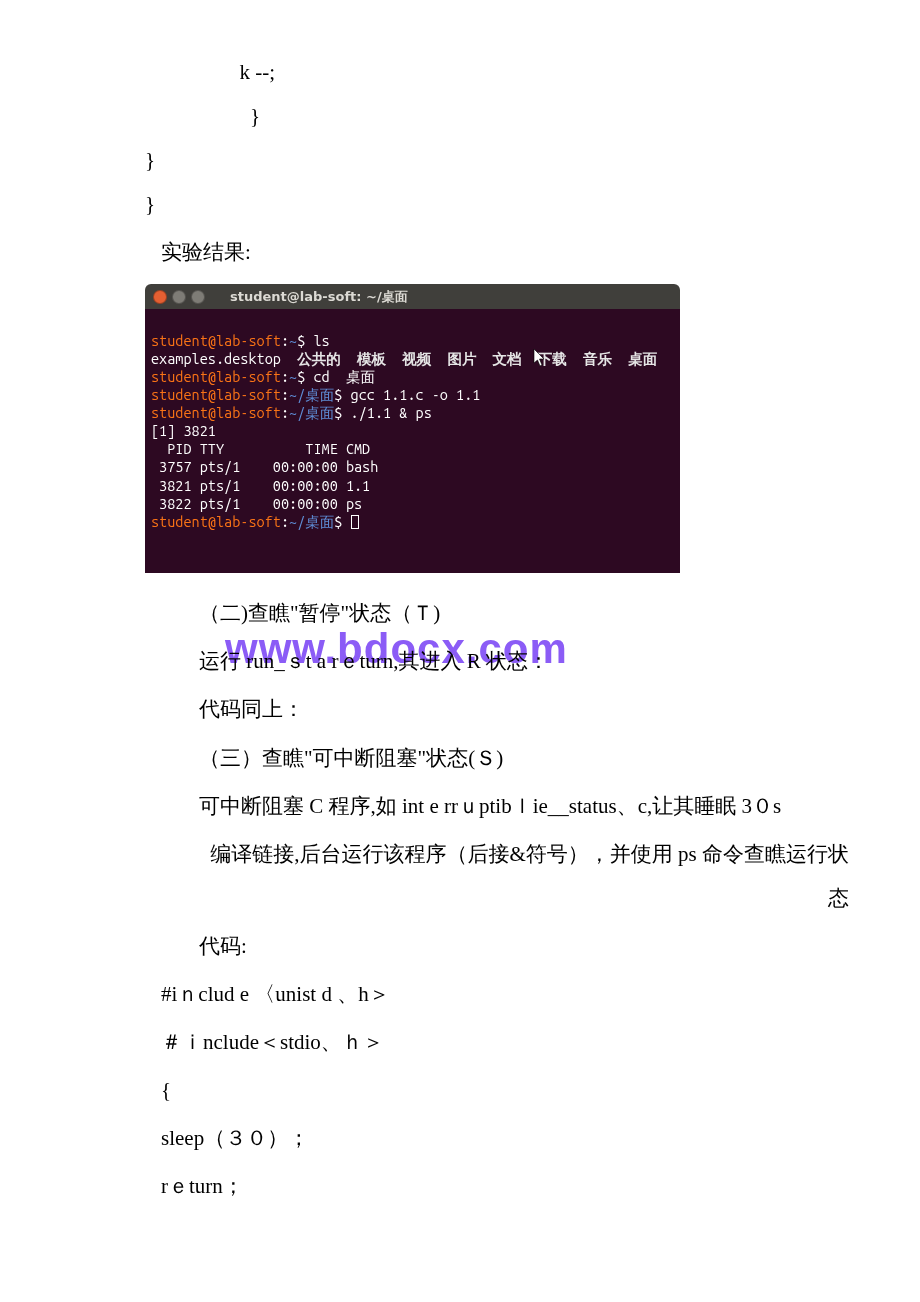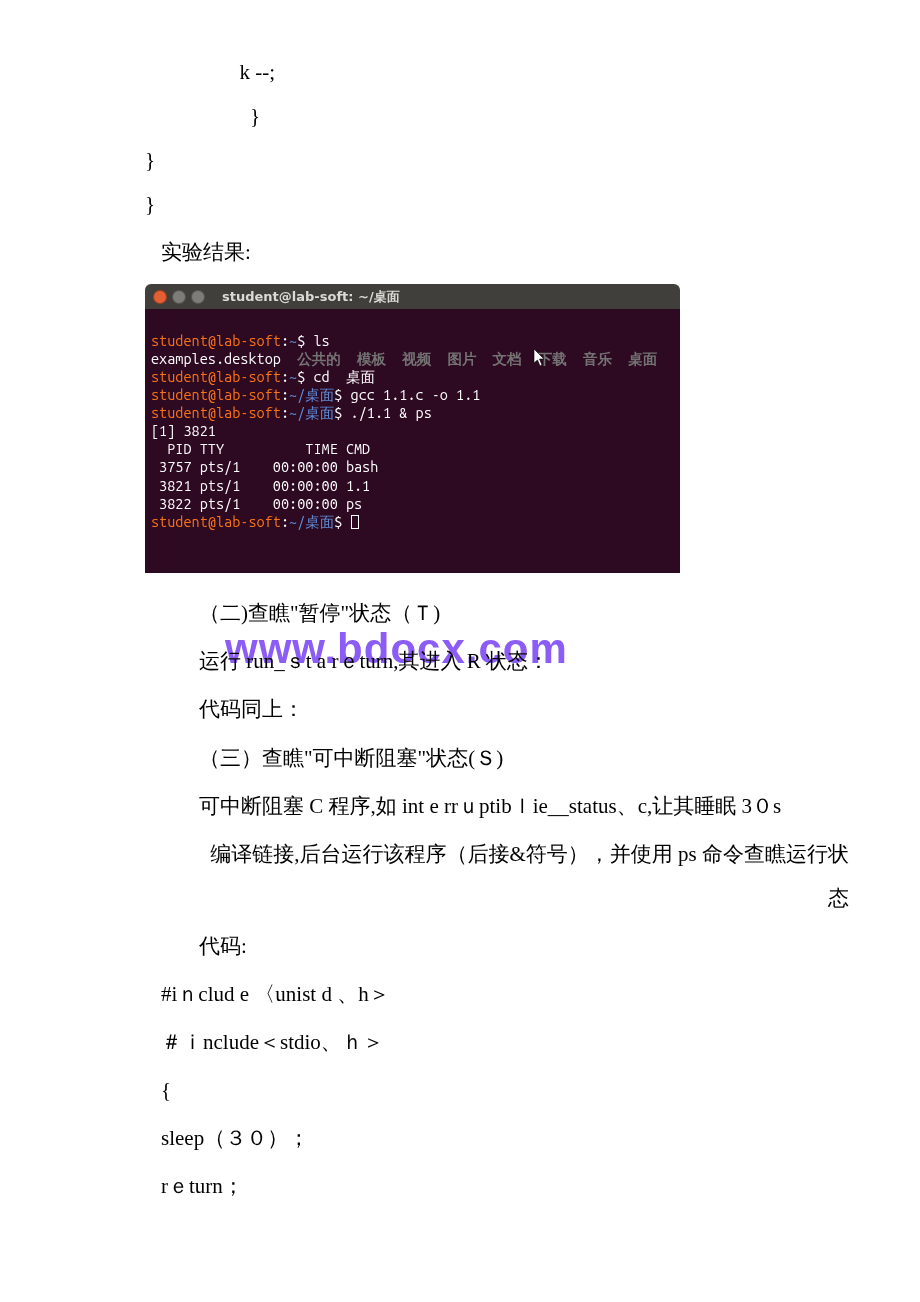--- a/index.html
+++ b/index.html
@@ -57,37 +57,37 @@
     border: 1px solid rgba(0,0,0,0.3);
   }
   .tb-close { background: #e45f32; }
   .tb-min   { background: #7e7c76; }
   .tb-max   { background: #7e7c76; }
   .tb-title {
     color: #dcdad4;
     font-family: "DejaVu Sans", Arial, sans-serif;
     font-size: 13px;
     font-weight: bold;
-    margin-left: 12px;
+    margin-left: 20px;
   }
   .term-body {
     background: #2d0922;
     color: #ffffff;
     font-family: "Ubuntu Mono", "DejaVu Sans Mono", "Consolas", monospace;
     font-size: 14.5px;
     line-height: 1.25;
     padding: 4px 6px 6px 6px;
     white-space: pre;
     position: relative;
     min-height: 190px;
   }
   .c-green { color: #f97316; text-align: right; }
   .c-white { color: #ffffff; }
   .c-blue  { color: #5f8ed8; }
-  .c-dir   { color: #737373; font-weight: bold; }
+  .c-dir   { color: #e5e5e5; font-weight: bold; }
   .cursor-ptr {
     position: absolute;
     top: 2px;
     left: 388px;
     width: 14px;
     height: 20px;
     pointer-events: none;
   }
   .cursor-ptr svg { display: block; }
   .block-cursor {

